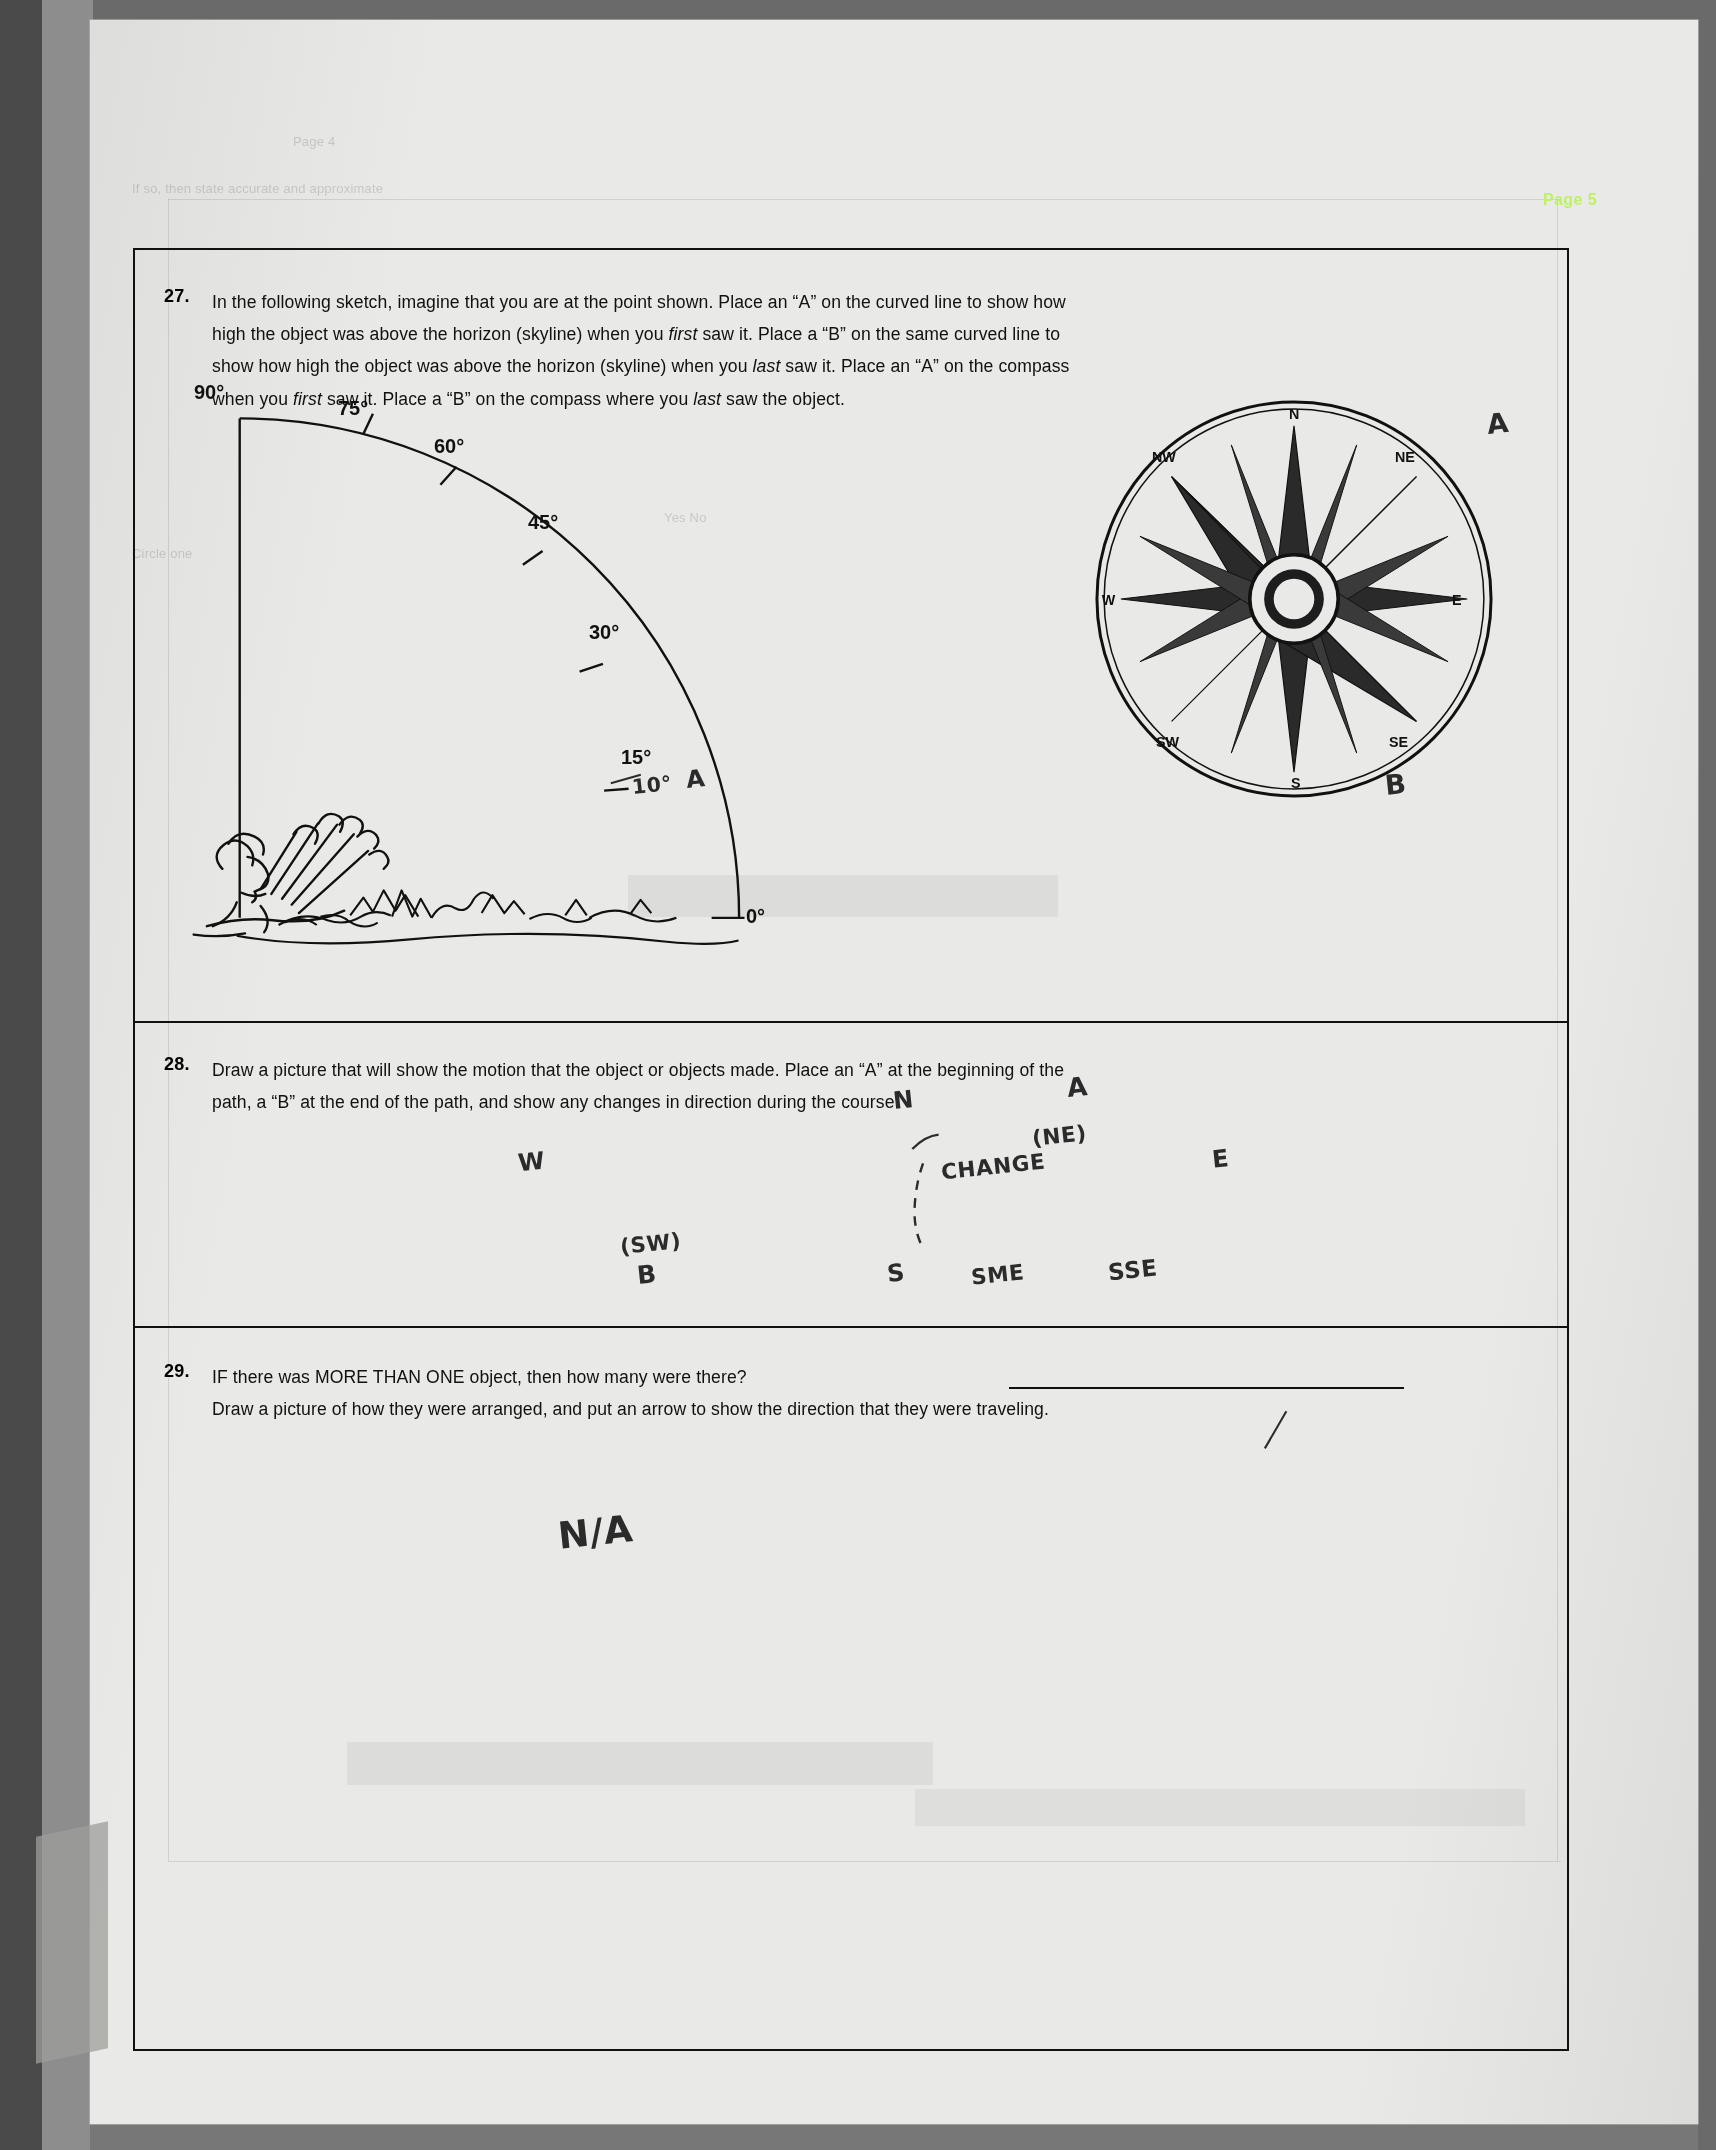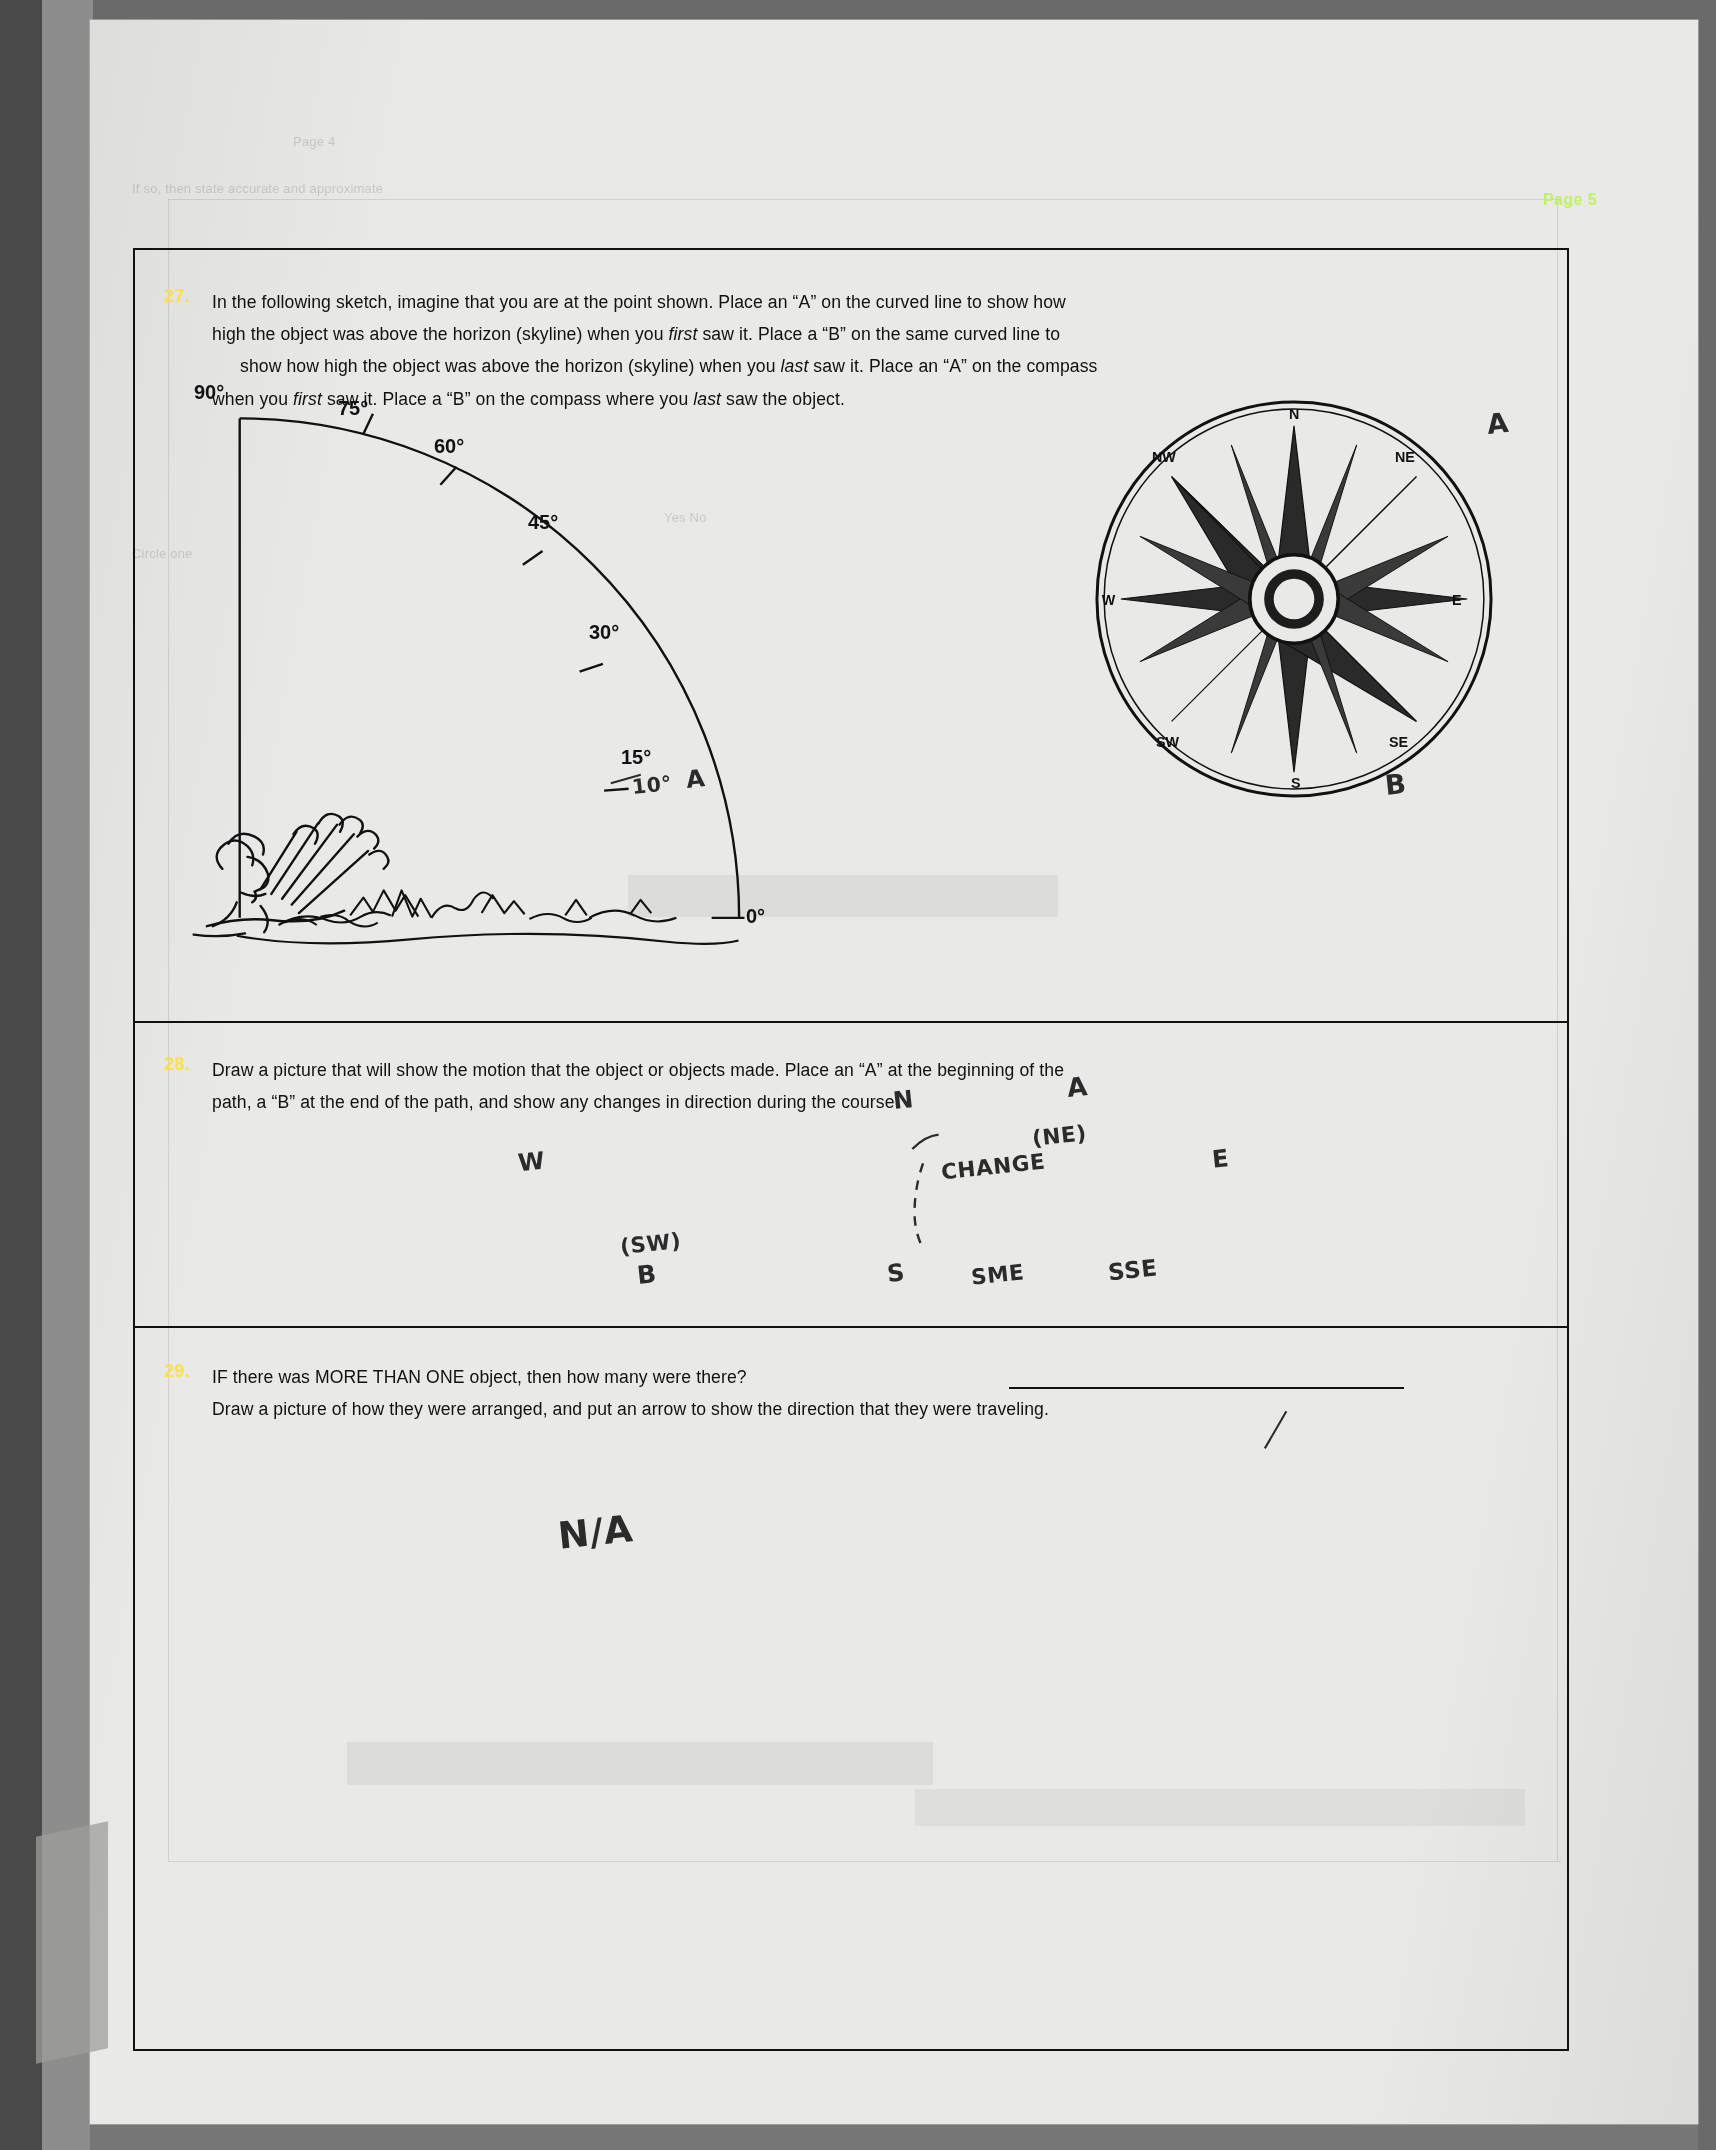--- a/index.html
+++ b/index.html
@@ -104,21 +104,21 @@
     height: 2.4px;
     background: #111;
   }
   #rule1 { top: 771px; }
   #rule2 { top: 1076px; }
 
   .qnum {
     position: absolute;
     font-size: 18px;
     font-weight: bold;
-    color: #fde047;
+    color: #000000;
     letter-spacing: 0.2px;
   }
   .qtext {
     position: absolute;
     font-size: 17.6px;
     line-height: 32px;
     color: #111;
     letter-spacing: 0.1px;
   }
   .qtext i { font-style: italic; }
@@ -203,21 +203,21 @@
   <div id="page-label">Page 5</div>
 
   <div id="formbox">
 
     <div class="hrule" id="rule1"></div>
     <div class="hrule" id="rule2"></div>
 
     <div class="qnum" style="left:29px; top:36px;">27.</div>
     <div class="qtext" style="left:77px; top:68px; width:1333px;">high the object was above the horizon (skyline) when you <i>first</i> saw it.  Place a “B” on the same curved line to</div>
     <div class="qtext" style="left:77px; top:36px; width:1333px;">In the following sketch, imagine that you are at the point shown.  Place an “A” on the curved line to show how</div>
-    <div class="qtext" style="left:77px; top:100px; width:1333px;margin-left:28px;">show how high the object was above the horizon (skyline) when you <i>last</i> saw it.  Place an “A” on the compass</div>
+    <div class="qtext" style="left:77px; top:100px; width:1333px;">show how high the object was above the horizon (skyline) when you <i>last</i> saw it.  Place an “A” on the compass</div>
     <div class="qtext" style="left:77px; top:133px; width:1333px;">when you <i>first</i> saw it.  Place a “B” on the compass where you <i>last</i> saw the object.</div>
 
     <div id="sketch">
       <svg width="687" height="622" viewBox="0 0 1150 1040">
 
         <line x1="115" y1="52" x2="115" y2="888" stroke="#111" stroke-width="4"></line>
 
         <path d="M115,52 A836,836 0 0 1 951,888" fill="none" stroke="#111" stroke-width="4"></path>
 
         <line x1="905" y1="888" x2="960" y2="888" stroke="#111" stroke-width="4"></line>

